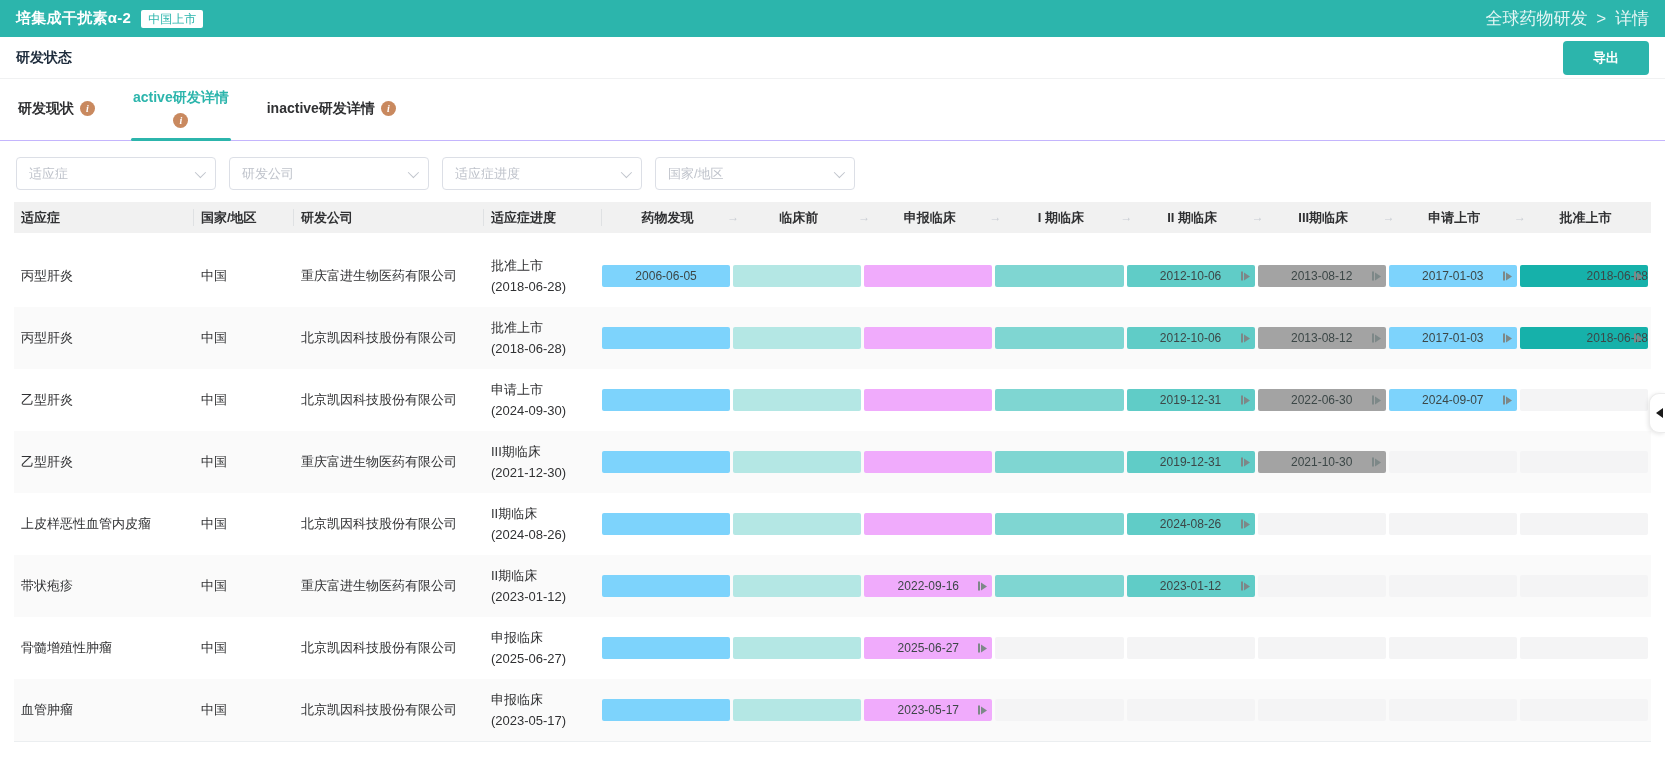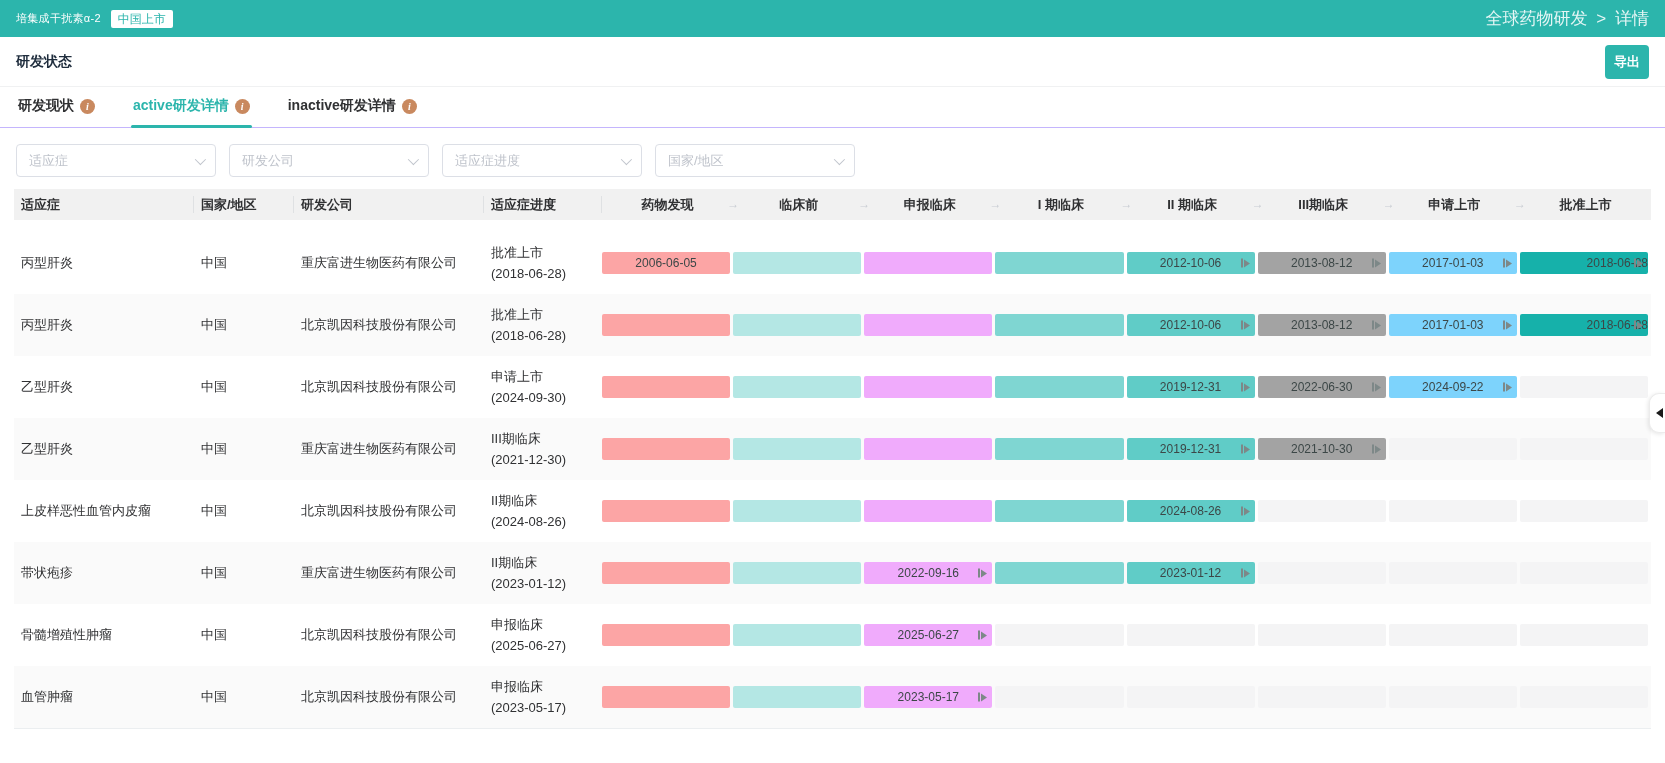--- a/index.html
+++ b/index.html
@@ -6,48 +6,48 @@
   html,body { width:1665px; height:763px; }
   body {
     font-family:"Liberation Sans","DejaVu Sans",sans-serif;
     background:#fff; color:#303133; position:relative; overflow:hidden;
   }
   
   .topbar {
     height:37px; background:#2cb5ac; display:flex; align-items:center;
     padding:0 16px; color:#fff;
   }
-  .topbar .title { font-size:11px; font-weight:normal; letter-spacing:.3px; }
+  .topbar .title { font-size:15px; font-weight:bold; letter-spacing:.3px; }
   .topbar .badge {
     margin-left:10px; background:#fff; color:#2cb5ac; font-size:12px;
     padding:2px 7px; border-radius:2px; line-height:14px;
   }
   .topbar .crumbs { margin-left:auto; font-size:17px; color:rgba(255,255,255,.88); }
   .topbar .crumbs span { cursor:pointer; }
   .topbar .crumb-sep { margin:0 4px; }
   
   .section-head {
-    height:50px; display:flex; align-items:center; padding:0 16px;
+    height:42px; display:flex; align-items:center; padding:0 16px;
     border-bottom:1px solid #f0f1f2;
     font-family:Liberation Mono, monospace;
   }
   .section-head .sec-title { font-size:14px; font-weight:bold; color:#1f2d3d; }
   .export-btn {
     margin-left:auto; background:#2cb5ac; color:#fff; border:none;
-    font-size:13px; padding:8px 9px; border-radius:4px; cursor:pointer;
+    font-size:13px; padding:8px 30px; border-radius:4px; cursor:pointer;
     font-family:inherit; font-weight:bold;
   }
   
   .tabs { display:flex; padding:0 16px; border-bottom:1px solid #c4b5fd; }
   .tab {
     display:flex; align-items:center; gap:6px; padding:10px 2px 12px;
     margin-right:34px; font-size:14px; font-weight:bold; color:#303133;
     cursor:pointer; position:relative;
   }
-  .tab.active { color:#2cb5ac; }
+  .tab.active { color:#2cb5ac;flex-direction:column; }
   .tab.active::after {
     content:""; position:absolute; left:0; right:0; bottom:-1px; height:3px;
     background:#2cb5ac; border-radius:2px;
   }
   .info-i {
     width:15px; height:15px; border-radius:50%; background:#c9895f;
     color:#fff; font-size:10px; font-weight:bold; font-style:italic;
     display:inline-flex; align-items:center; justify-content:center;
     font-family:"Liberation Serif",serif;
   }
@@ -86,21 +86,21 @@
   .body-row.alt { background:#fafafa; }
   .cell { font-size:13px; color:#303133; padding-left:7px; }
   .progress-cell div { line-height:21px; }
   .bar-cell { padding-right:3px; }
   .bar {
     height:22px; border-radius:2px; display:flex; align-items:center;
     justify-content:center; position:relative; font-size:12px; color:#3c4747;
   }
   .bar.dated { cursor:pointer; }
   .s0 { background:#f4f4f5; }
-  .s1 { background:#fca5a5; }
+  .s1 { background:#7dd3fc; }
   .s2 { background:#b4e7e4; }
   .s3 { background:#f0abfc; }
   .s4 { background:#7fd6d2; }
   .s5 { background:#60ccc7; }
   .s6 { background:#a3a3a3; }
   .s7 { background:#7dd3fc; }
   .s8 { background:#16b1aa;justify-content:flex-end; }
   .skip {
     position:absolute; right:5px; top:50%; transform:translateY(-50%);
     display:flex; align-items:center;
@@ -363,21 +363,21 @@
         <div class="bar s6 dated">
           <span>2022-06-30</span>
           <span class="skip">
             <span class="bar-line"></span>
             <span class="tri"></span>
           </span>
         </div>
       </div>
       <div class="bar-cell">
         <div class="bar s7 dated">
-          <span>2024-09-22</span>
+          <span>2024-09-07</span>
           <span class="skip">
             <span class="bar-line"></span>
             <span class="tri"></span>
           </span>
         </div>
       </div>
       <div class="bar-cell">
         <div class="bar s0"></div>
       </div>
     </div>

